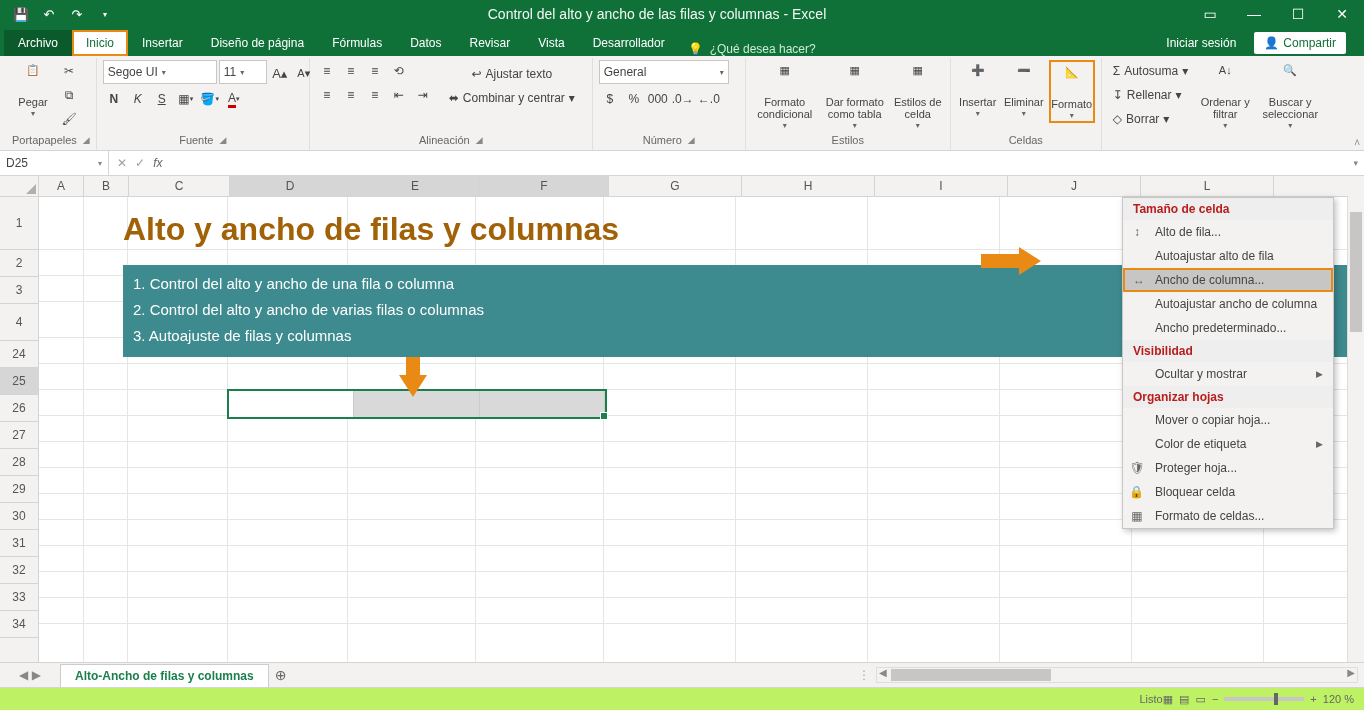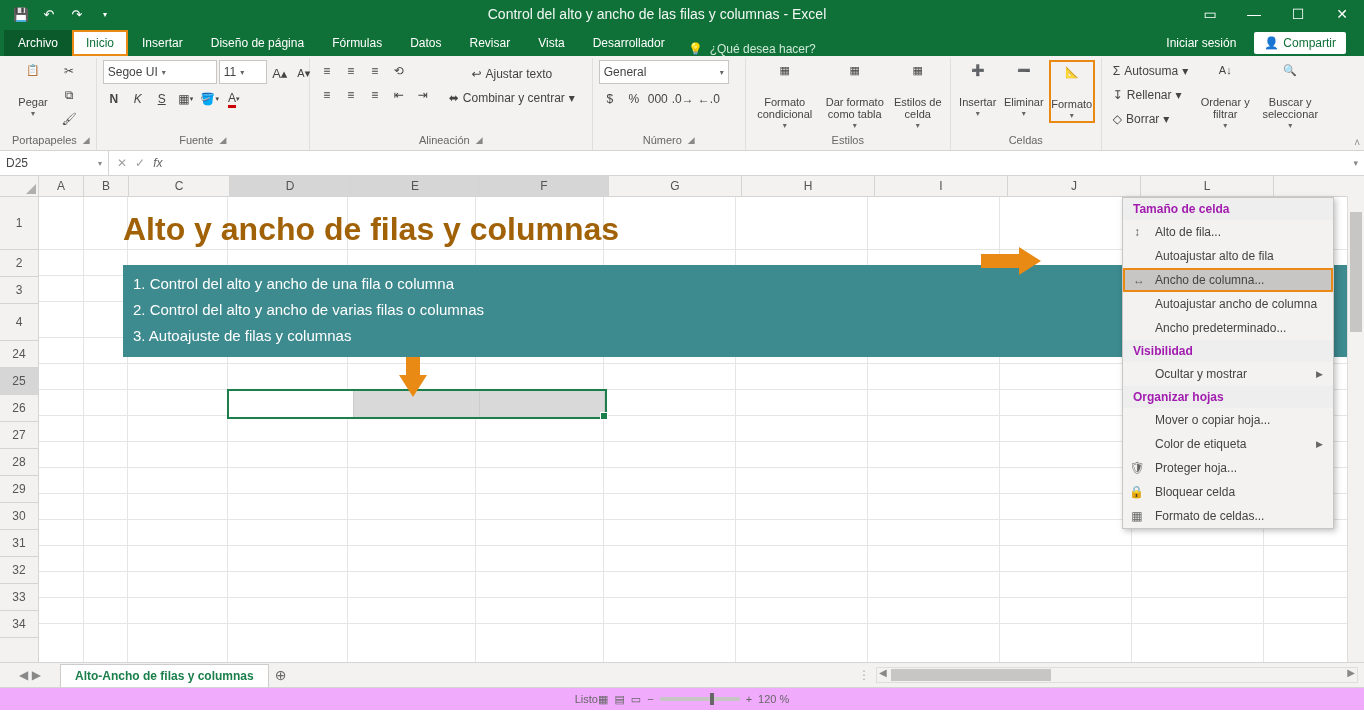--- a/index.html
+++ b/index.html
@@ -56,33 +56,33 @@
   .selection .cells-sel{position:absolute;inset:0;display:flex}
   .selection .cells-sel div{flex:1;border-right:1px solid #ccc;background:#d9d9d9}
   .selection .cells-sel div:first-child{background:#fff}
   .selection::after{content:"";position:absolute;right:-3px;bottom:-3px;width:6px;height:6px;background:#1a7f4b;border:1px solid #fff}
   .arrow{position:absolute;width:0;height:0}
   .arrow.down{border-left:14px solid transparent;border-right:14px solid transparent;border-top:22px solid #e98a15}
   .arrow.down::before{content:"";position:absolute;left:-7px;top:-40px;width:14px;height:20px;background:#e98a15}
   .arrow.right{border-top:14px solid transparent;border-bottom:14px solid transparent;border-left:22px solid #e98a15}
   .arrow.right::before{content:"";position:absolute;top:-7px;left:-60px;width:40px;height:14px;background:#e98a15}
   .context-menu{position:absolute;right:30px;top:0;width:210px;background:#f3f2f1;border:1px solid #c8c6c4;box-shadow:2px 2px 6px rgba(0,0,0,.25);z-index:50;font-size:12px}
-  .cm-header{padding:4px 10px;font-weight:600;color:#a21caf;background:#eee}
+  .cm-header{padding:4px 10px;font-weight:600;color:#b91c1c;background:#eee}
   .cm-item{padding:5px 10px 5px 32px;position:relative;display:flex;align-items:center;justify-content:space-between}
   .cm-item .sub{font-size:9px;color:#666}
   .cm-item.hl{background:#c8c6c4;border:2px solid #e98a15;padding:3px 8px 3px 30px}
   .cm-item .ico{position:absolute;left:6px;width:16px;height:16px;display:flex;align-items:center;justify-content:center;font-size:12px;color:#666}
   .sheet-tabs{height:24px;border-top:1px solid #d4d4d4;display:flex;align-items:center;background:#f3f2f1}
   .sheet-nav{width:60px;display:flex;align-items:center;justify-content:center;gap:6px;color:#888}
   .sheet-tab{padding:4px 14px;border:1px solid #ccc;border-bottom:none;background:#fff;color:#1a7f4b;font-weight:600;font-size:12px}
   .sheet-add{width:24px;text-align:center;color:#666;font-size:14px}
   .hscroll{flex:1;display:flex;align-items:center;justify-content:flex-end;padding-right:6px}
   .scrollbar{height:14px;width:480px;background:#f3f2f1;border:1px solid #ddd;position:relative}
   .scrollbar .thumb{position:absolute;left:14px;top:1px;bottom:1px;width:160px;background:#c8c6c4}
-  .statusbar{height:22px;background:#f0abfc;border-top:1px solid #d4d4d4;display:flex;align-items:center;justify-content:center;padding:0 10px;font-size:11px;color:#666}
+  .statusbar{height:22px;background:#bef264;border-top:1px solid #d4d4d4;display:flex;align-items:center;justify-content:flex-end;padding:0 10px;font-size:11px;color:#666}
   .zoom{display:flex;align-items:center;gap:6px}
   .vscroll{position:absolute;right:0;top:20px;bottom:0;width:16px;background:#f3f2f1;border-left:1px solid #ddd}
   .vscroll .thumb{position:absolute;left:2px;right:2px;top:16px;height:120px;background:#c8c6c4}
   .colhdrs .ch.wA{width:44px} .colhdrs .ch.wB{width:44px}
   .colhdrs .ch.wC{width:100px}.colhdrs .ch.wD{width:120px}
   .colhdrs .ch.wE{width:128px}.colhdrs .ch.wF{width:128px}
   .colhdrs .ch.wRest{width:132px}
 </style>
 </head>
 <body>

